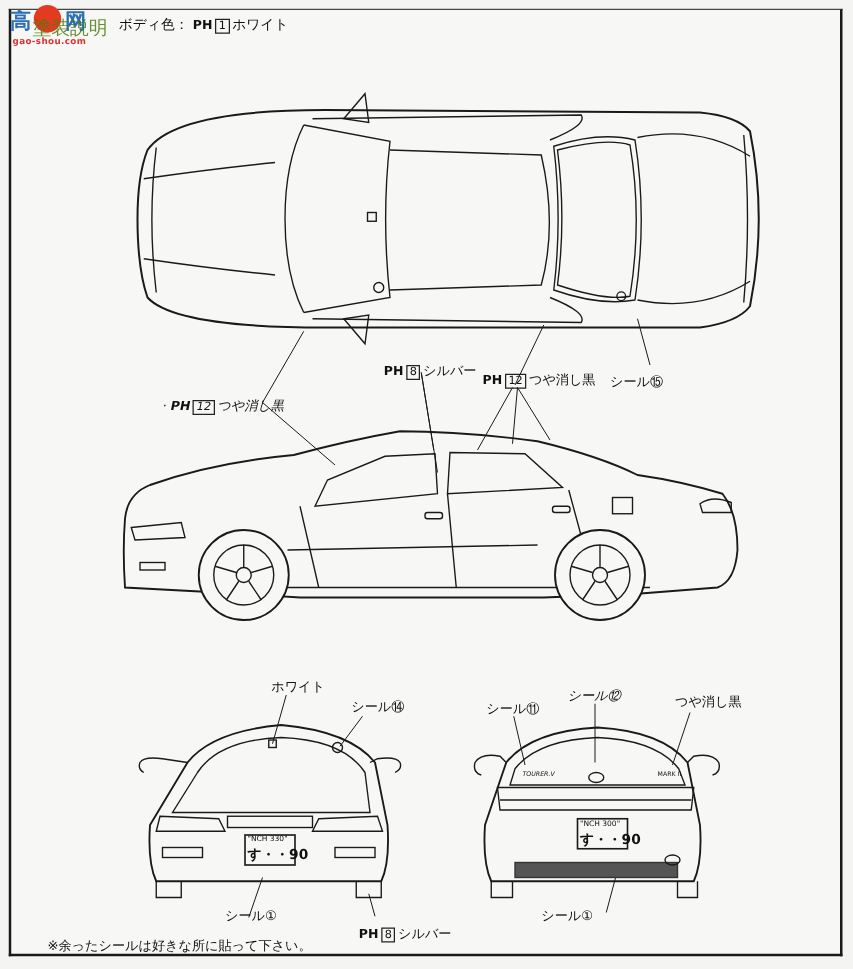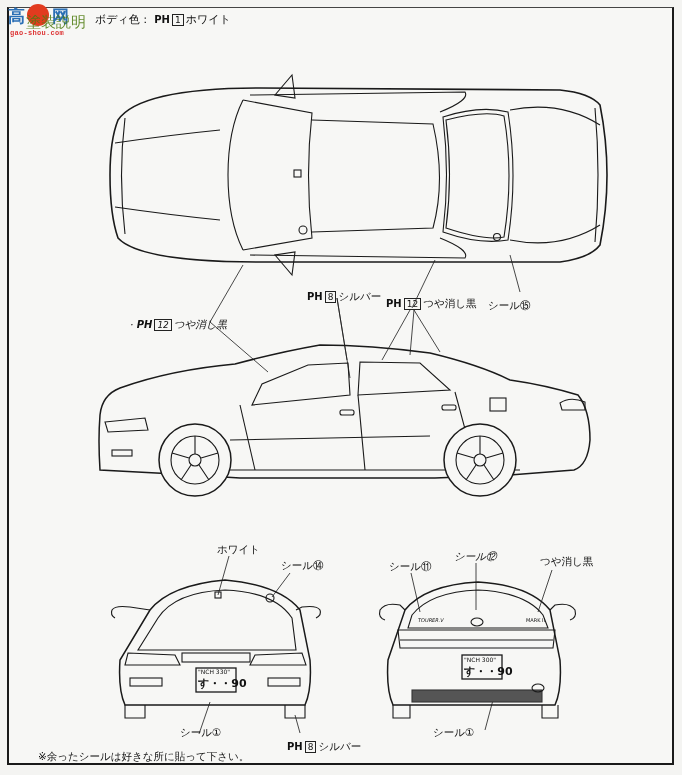--- a/index.html
+++ b/index.html
@@ -8,21 +8,21 @@
     font-family: "DejaVu Sans", sans-serif; color: #111;
   }
   .frame {
     position: absolute; left: 7px; top: 7px; width: 667px; height: 758px;
     border: 2px solid #1a1a1a; border-top: 1px solid #444; box-sizing: border-box; background: #f7f7f5;
   }
   .logo { position: absolute; left: 8px; top: 5px; width: 70px; height: 30px; }
   .logo .gao { position: absolute; left: 0; top: 0; font-size: 17px; font-weight: bold; color: #2b6fb5; }
   .logo .wang { position: absolute; left: 44px; top: 0; font-size: 17px; font-weight: bold; color: #2b6fb5; }
   .logo .mid { position: absolute; left: 19px; top: -1px; width: 22px; height: 22px; border-radius: 50%; background: #e23b1f; }
-  .logo .url { position: absolute; left: 2px; top: 24px; font-size: 7px; font-weight: bold; color: #d33; letter-spacing: 0.3px; font-family: Liberation Mono, monospace; }
+  .logo .url { position: absolute; left: 2px; top: 24px; font-size: 7px; font-weight: bold; color: #d33; letter-spacing: 0.3px; }
   .title-jp { position: absolute; left: 26px; top: 13px; font-size: 15px; color: #4d7c0f; }
   .body-color { position: absolute; left: 95px; top: 12px; font-size: 11px; }
   .ph { font-weight: bold; font-size: 10px; }
   .box-num { display: inline-block; border: 1px solid #222; font-size: 9px; line-height: 10px; padding: 0 2px; margin: 0 2px; }
   .lbl { position: absolute; font-size: 10.5px; white-space: nowrap; }
   svg { position: absolute; left: 0; top: 0; }
   .note { position: absolute; left: 38px; top: 750px; font-size: 10.5px; }
 </style>
 </head>
 <body>

